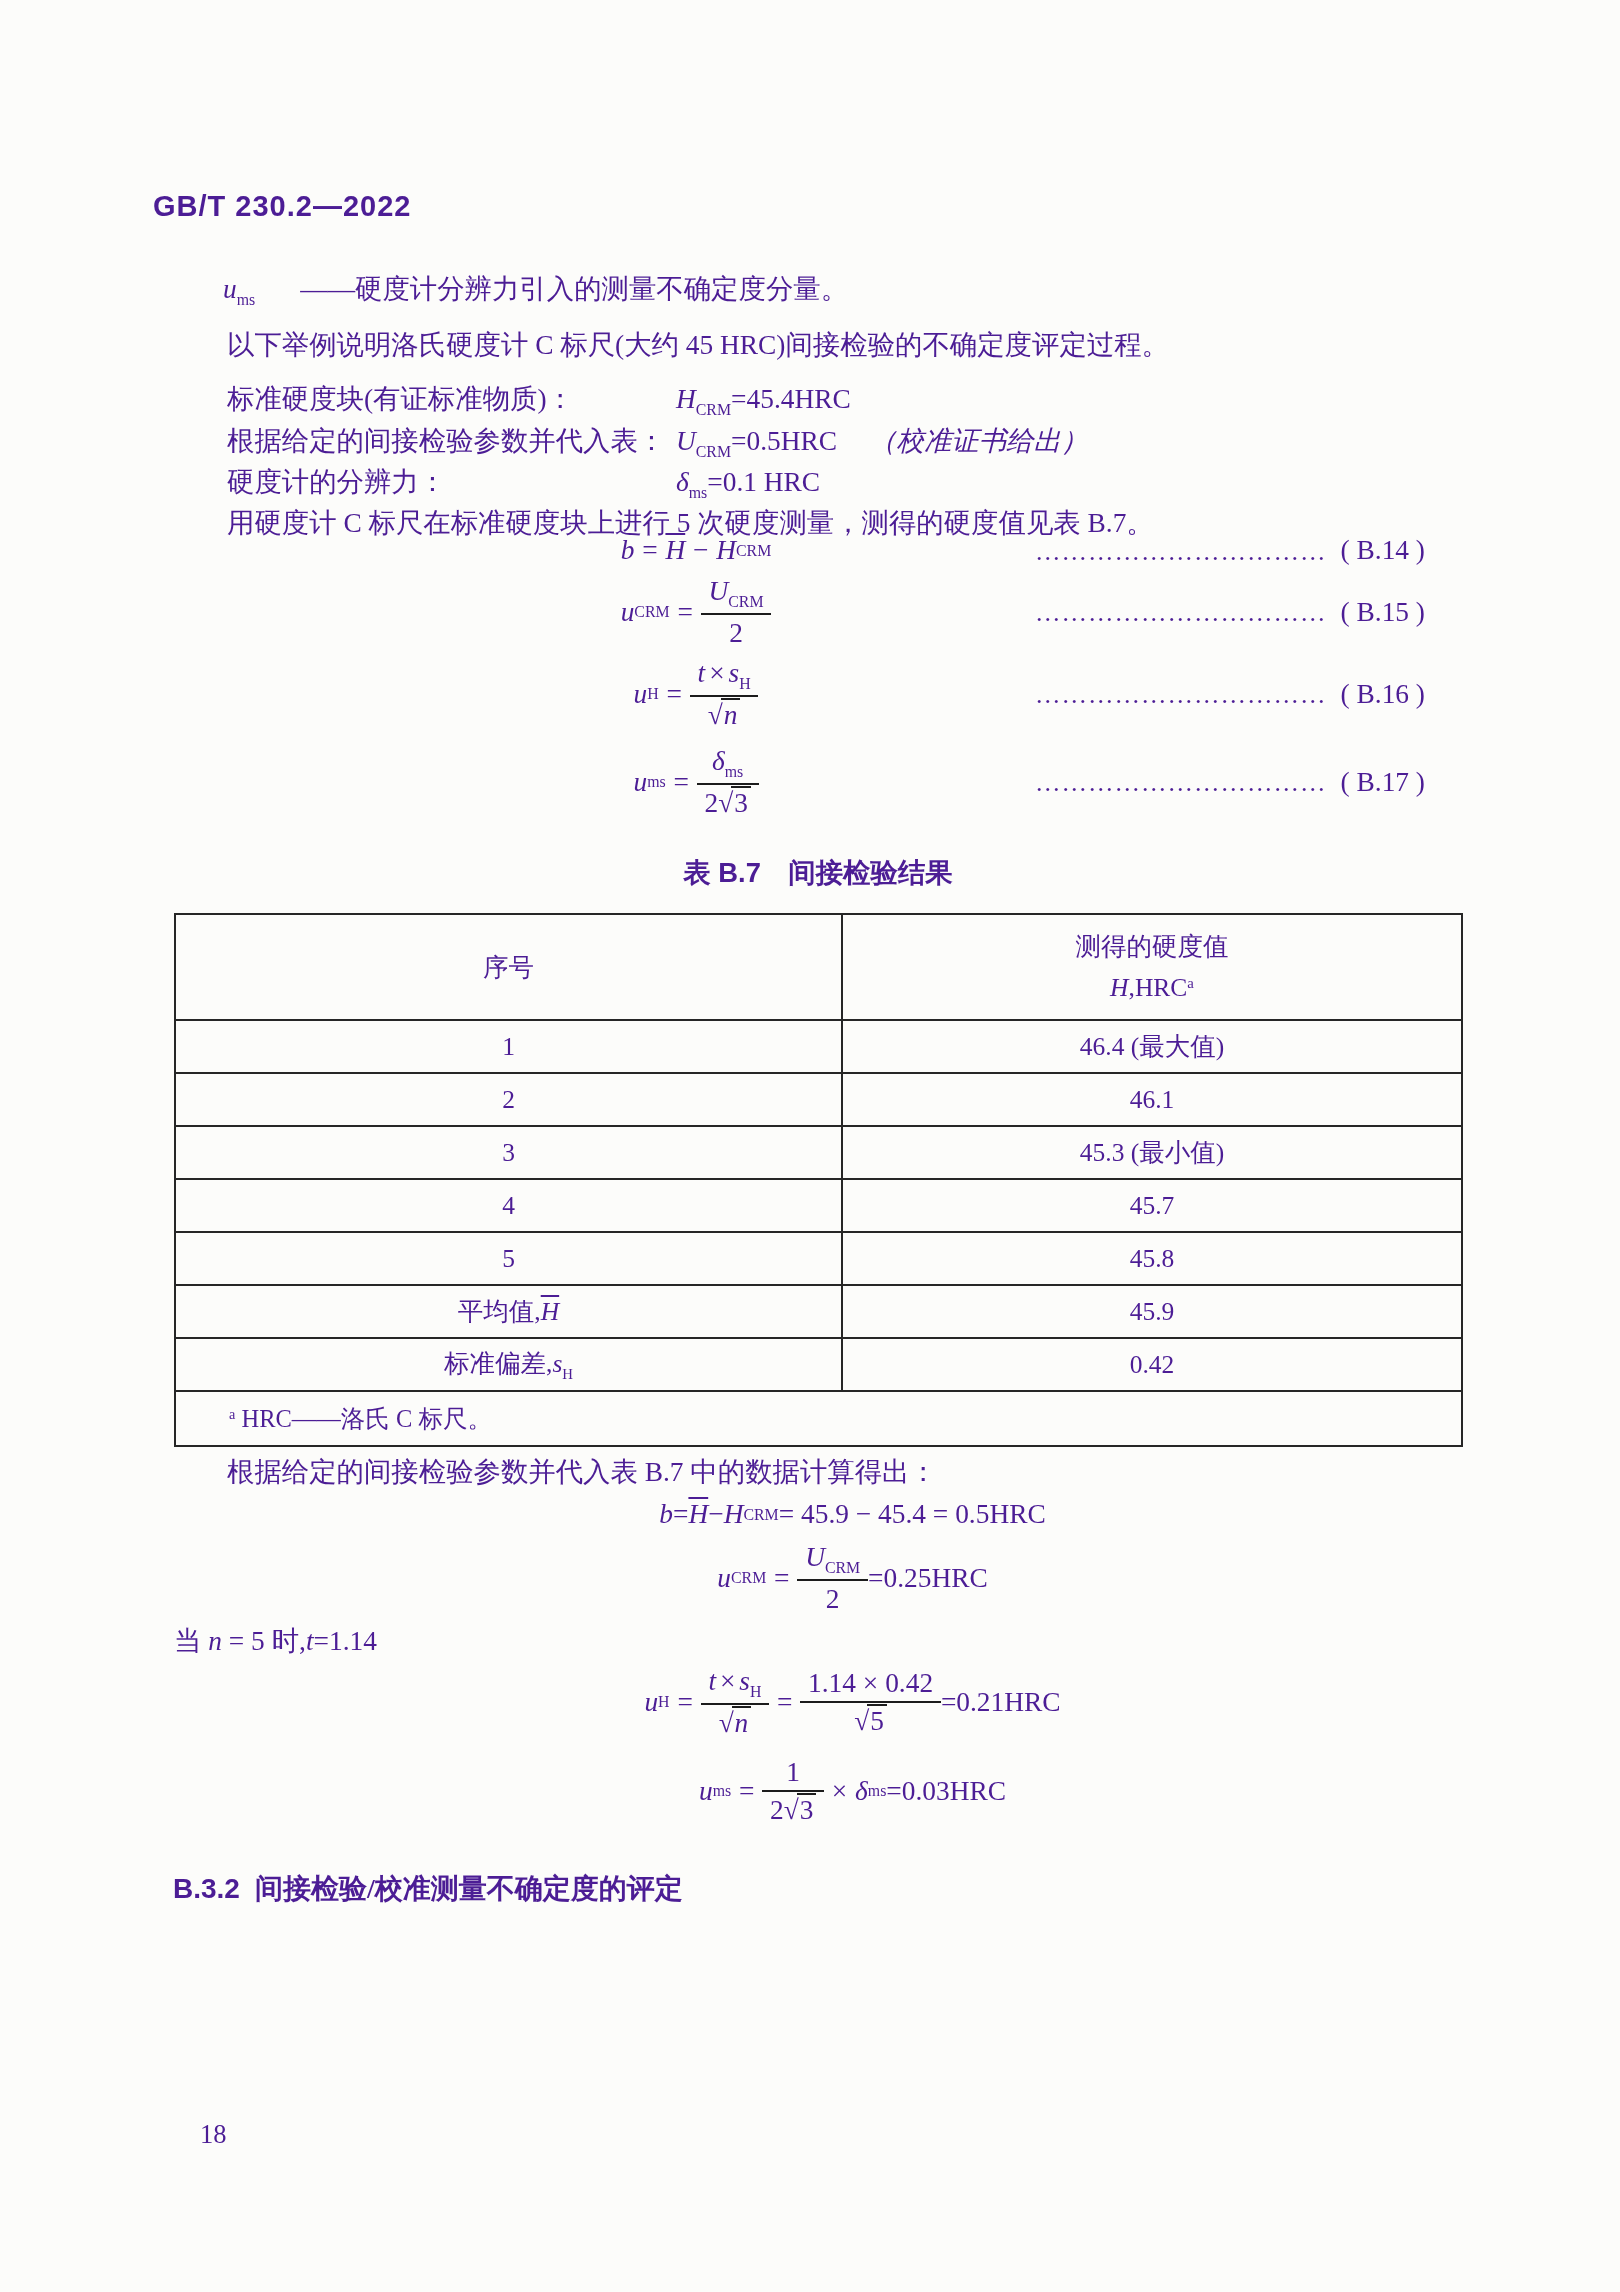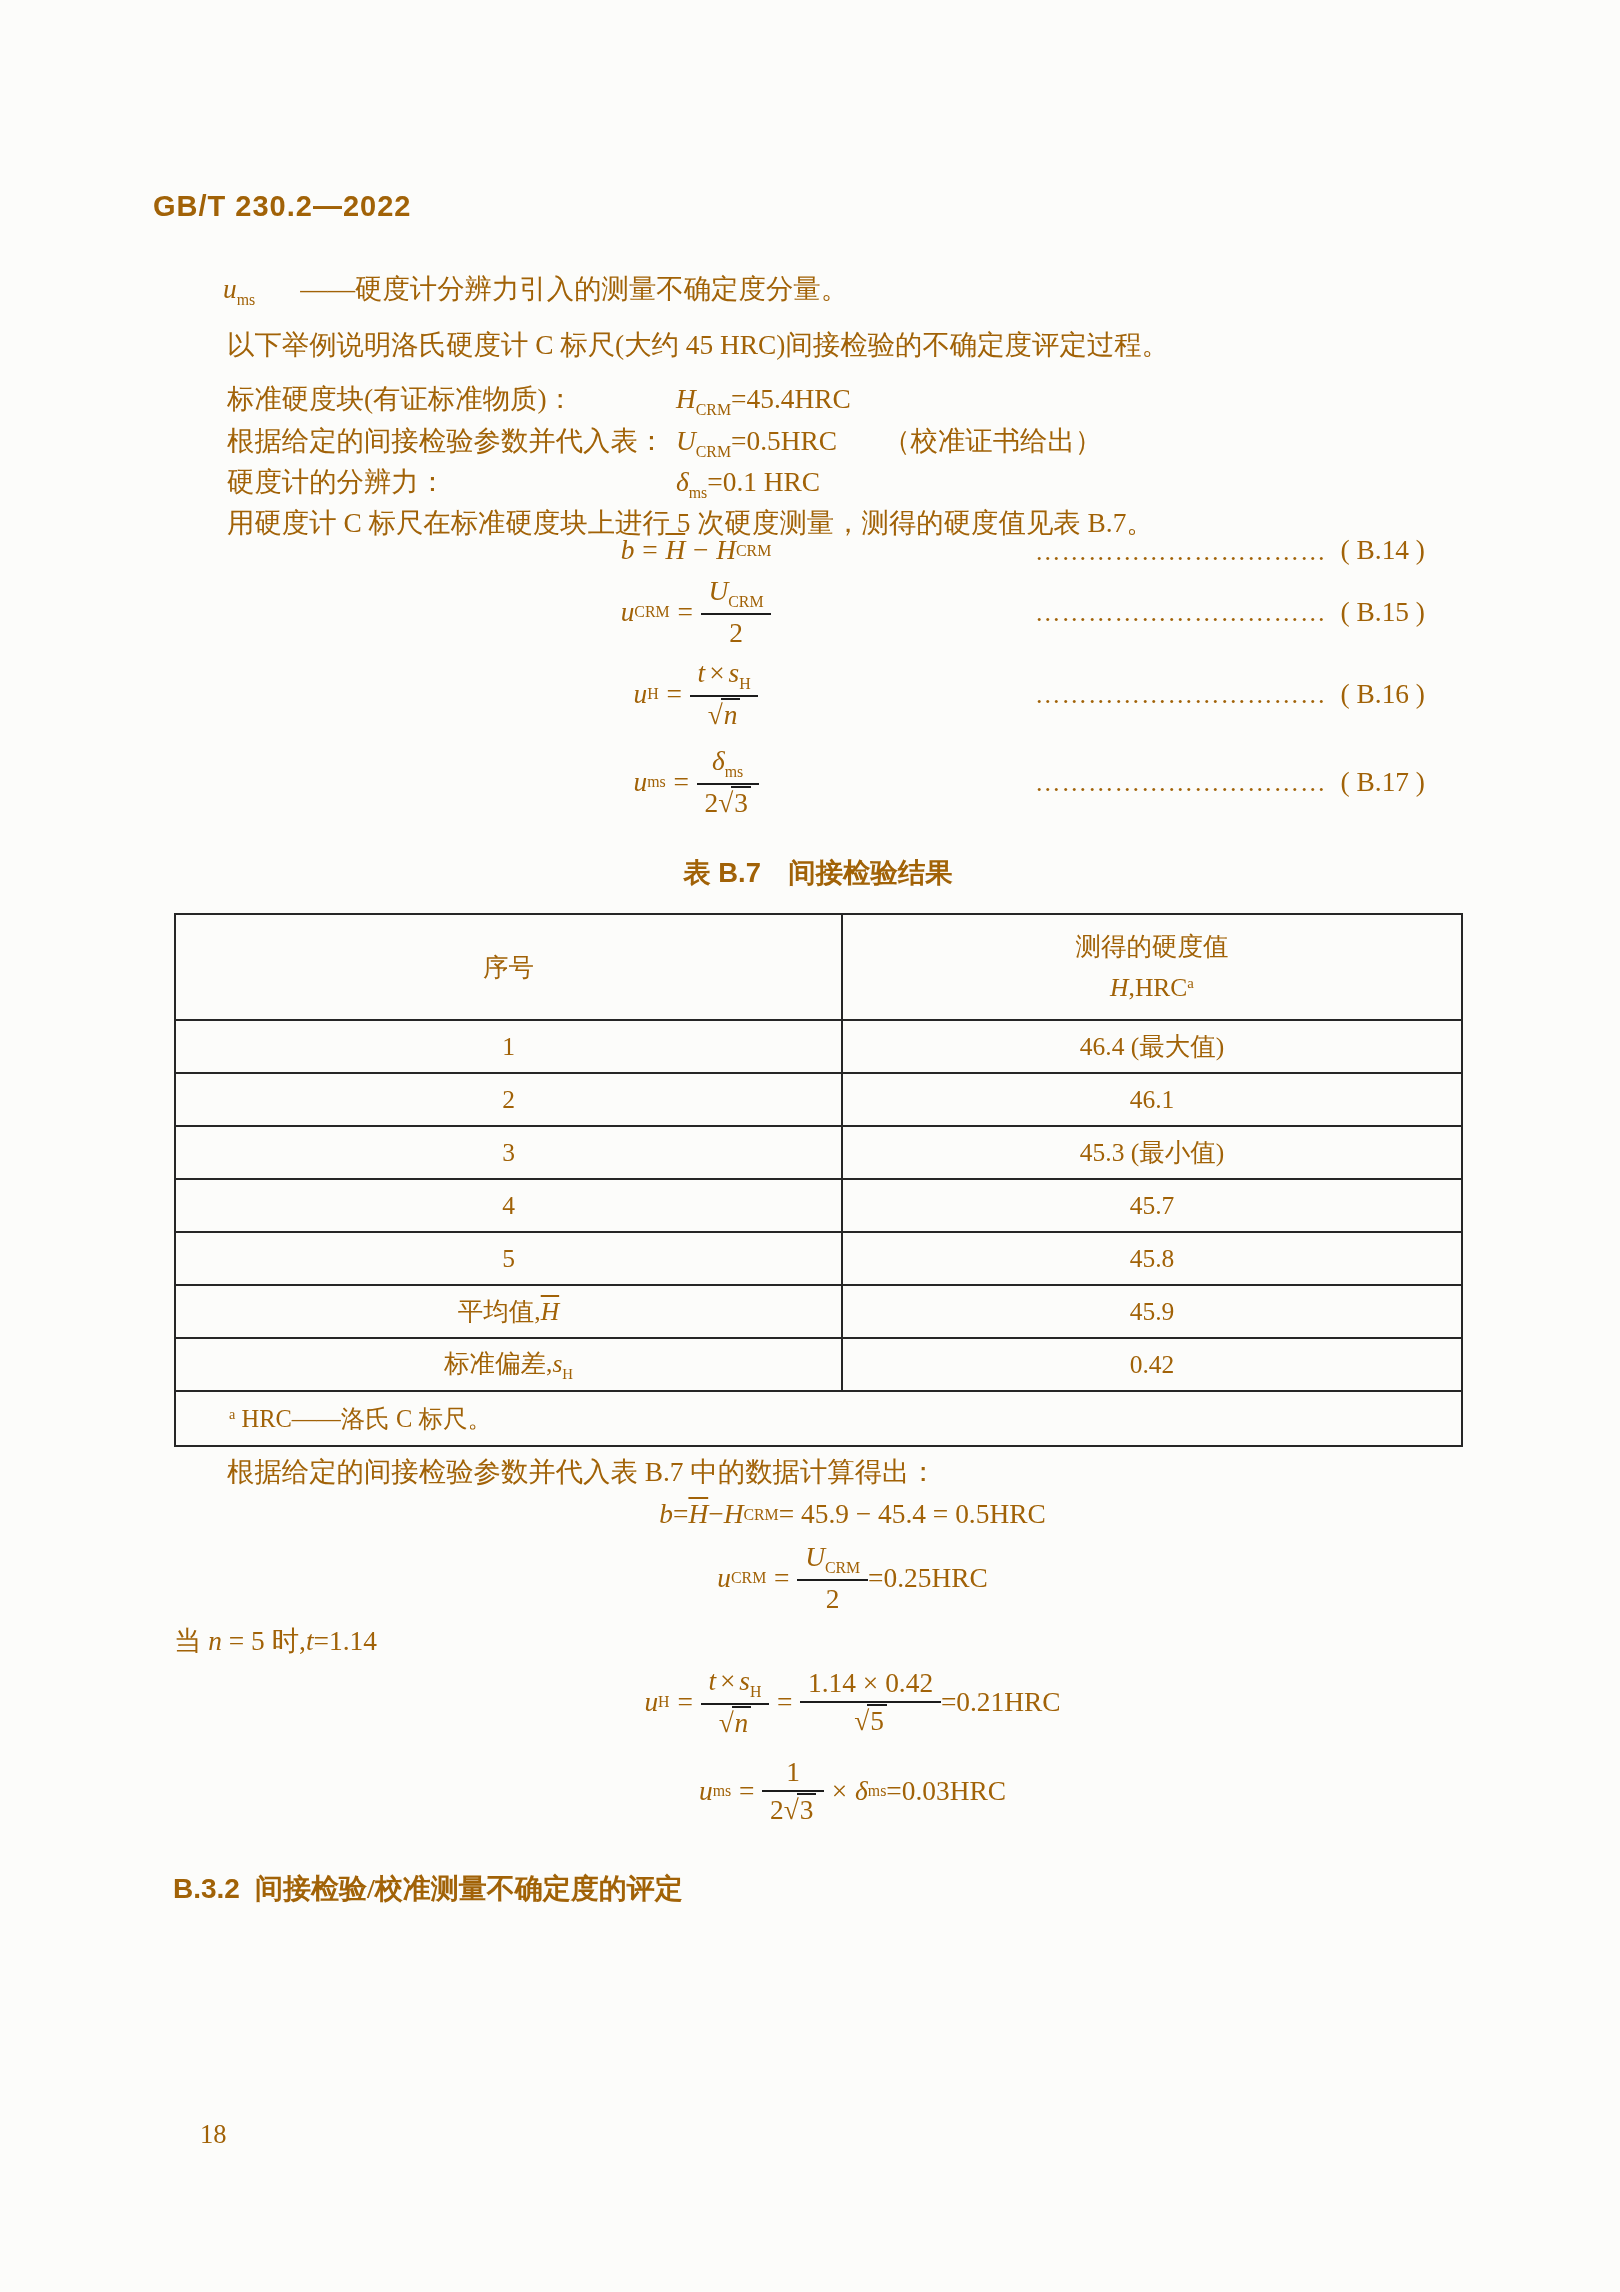--- a/index.html
+++ b/index.html
@@ -1,18 +1,18 @@
 <!DOCTYPE html>
 <html><head>
 <meta charset="utf-8">
 <style>
   html,body{margin:0;padding:0;background:#e8e8e6;}
   .page{
     position:relative;width:1620px;height:2293px;margin:0 auto;
-    background:#fcfcfa;color:#a16207;overflow:hidden;
+    background:#fcfcfa;color:#4c1d95;overflow:hidden;
     font-family:"Liberation Serif","DejaVu Serif",serif;
   }
   .abs{position:absolute;}
   .cn{font-size:27.4px;line-height:45px;}
   .std-header{
     left:153px;top:190px;
     font-family:"Liberation Sans","DejaVu Sans",sans-serif;
     font-weight:700;font-size:29px;letter-spacing:1px;
   }
   .mi{font-style:italic;}
@@ -66,21 +66,21 @@
   </div>
 
   <div class="abs cn" style="left:227px;top:323px;">以下举例说明洛氏硬度计 C 标尺(大约 45 HRC)间接检验的不确定度评定过程。</div>
 
   <div class="abs cn" style="left:0;top:377px;width:1620px;">
     <span class="abs" style="left:227px;">标准硬度块(有证标准物质)：</span>
     <span class="abs" style="left:676px;"><span class="mi">H</span><span class="sub">CRM</span><span>=45.4HRC</span></span>
   </div>
   <div class="abs cn" style="left:0;top:419px;width:1620px;">
     <span class="abs" style="left:227px;">根据给定的间接检验参数并代入表：</span>
-    <span class="abs" style="left:676px;white-space:nowrap;"><span class="mi">U</span><span class="sub">CRM</span><span>=0.5HRC</span><span style="margin-left:46px;">（校准证书给出）</span></span>
+    <span class="abs" style="left:676px;white-space:nowrap;"><span class="mi">U</span><span class="sub">CRM</span><span>=0.5HRC</span><span style="margin-left:32px;font-style:italic;">（校准证书给出）</span></span>
   </div>
   <div class="abs cn" style="left:0;top:460px;width:1620px;">
     <span class="abs" style="left:227px;">硬度计的分辨力：</span>
     <span class="abs" style="left:676px;"><span class="mi">δ</span><span class="sub">ms</span><span>=0.1 HRC</span></span>
   </div>
 
   <div class="abs cn" style="left:227px;top:501px;">用硬度计 C 标尺在标准硬度块上进行 5 次硬度测量，测得的硬度值见表 B.7。</div>
 
   <div class="eqrow" style="top:527px;height:47px;">
     <div class="eqformula">

